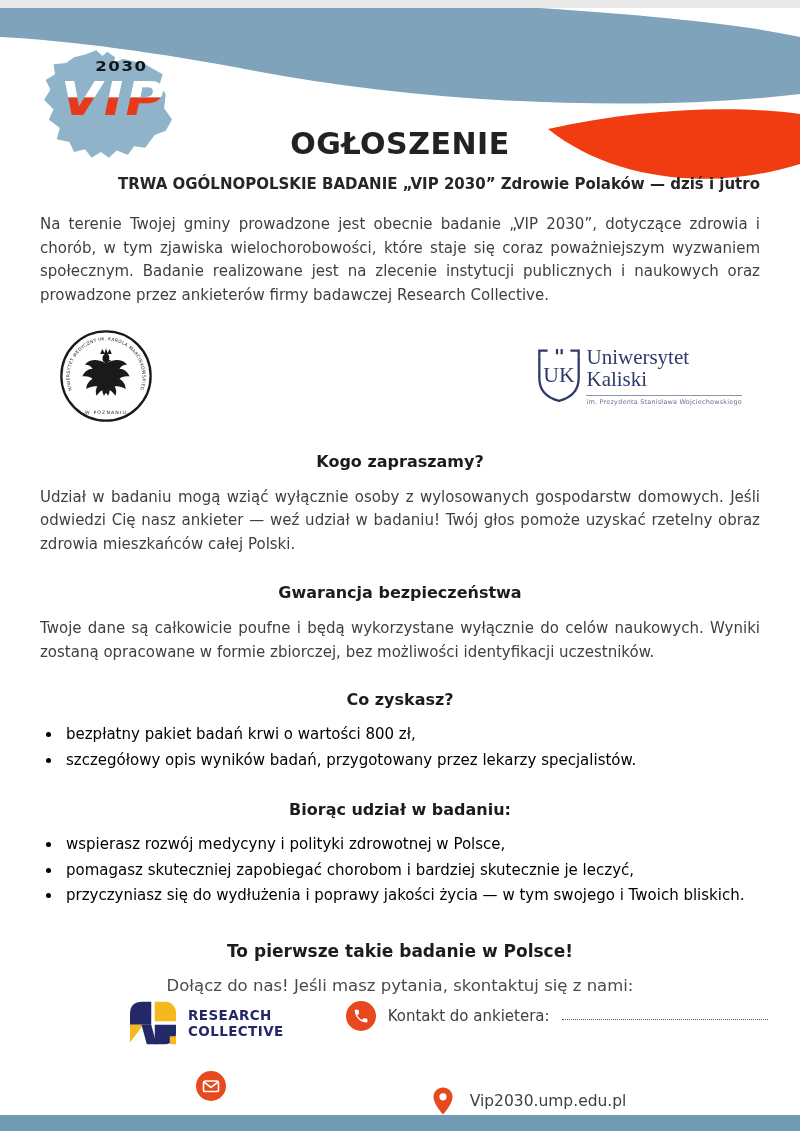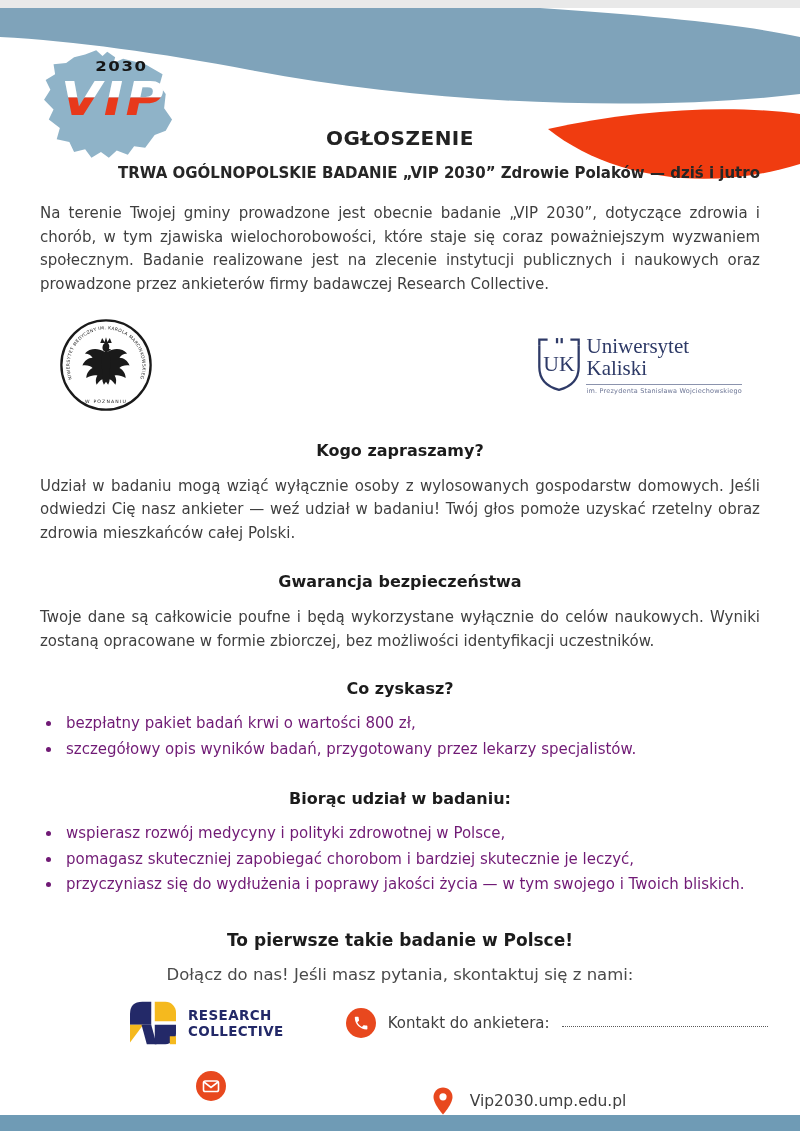--- a/index.html
+++ b/index.html
@@ -9,46 +9,46 @@
     font-family:"DejaVu Sans","Liberation Sans",sans-serif;
     color:#3f3f3f;
   }
   
   .deco-top{position:absolute;top:0;left:0;width:800px;height:200px;z-index:0;}
   .bottom-bar{position:absolute;left:0;bottom:0;width:800px;height:24px;background:#6f9bb5;z-index:2;}
   
   .vip-logo{position:absolute;left:33px;top:38px;width:158px;height:130px;z-index:1;}
   
   .content{position:relative;z-index:1;}
-  .title{margin:118px 0 0;text-align:center;font-size:20px;font-weight:800;
+  .title{margin:118px 0 0;text-align:center;font-size:30px;font-weight:800;
          letter-spacing:.5px;color:#222;}
   .subtitle{margin:14px 40px 0;text-align:right;font-size:15px;font-weight:700;color:#262626;}
   .para{margin:20px 40px 0;font-size:15px;line-height:1.58;text-align:justify;color:#3f3f3f;}
   
   .partners{margin:18px 58px 0;height:100px;display:flex;align-items:center;justify-content:space-between;}
   .um-logo{display:flex;align-items:center;gap:10px;}
   .um-mark{font-size:46px;font-weight:800;color:#1b75bc;letter-spacing:-2px;line-height:.8;}
   .um-divider{width:2px;height:58px;background:#c93b3f;}
   .um-text{font-size:11.5px;letter-spacing:1.2px;color:#8f9499;line-height:1.35;
            font-family:"Liberation Sans",sans-serif;}
   .seal{width:96px;height:96px;}
   .uk-logo{display:flex;align-items:center;}
   .uk-text .uk-name{font-family:"Liberation Serif","DejaVu Serif",serif;
     font-size:21px;color:#2e3a67;line-height:1.05;}
   .uk-sub{margin-top:5px;border-top:1px solid #8b93ad;padding-top:2px;
     font-size:6.5px;color:#6b7494;letter-spacing:.2px;}
   
   .sec-head{margin:26px 40px 0;text-align:center;font-size:16px;font-weight:700;color:#1c1c1c;}
   .sec-body{margin:15px 40px 0;font-size:15px;line-height:1.58;text-align:justify;color:#3f3f3f;}
-  ul.sec-list{margin:13px 40px 0;padding-left:22px;font-size:15px;line-height:1.72;color:#701a75;}
+  ul.sec-list{margin:13px 40px 0;padding-left:22px;font-size:15px;line-height:1.72;color:#000000;}
   ul.sec-list li{padding-left:4px;}
   .final-head{margin:32px 40px 0;text-align:center;font-size:17px;font-weight:700;color:#1c1c1c;}
   .final-line{margin:15px 40px 0;text-align:center;font-size:16.5px;color:#4a4a4a;}
   
-  .contact-row{position:absolute;left:40px;right:32px;top:993px;display:flex;align-items:center;z-index:1;}
+  .contact-row{position:absolute;left:40px;right:32px;top:993px;display:flex;align-items:flex-start;z-index:1;}
   .rc-logo{display:flex;align-items:center;gap:12px;margin-left:90px;}
   .rc-text{font-size:13.5px;font-weight:800;color:#232968;letter-spacing:.4px;line-height:1.2;}
   .phone-group{display:flex;align-items:center;flex:1;margin-left:62px;gap:12px;}
   .phone-label{font-size:15px;color:#3f3f3f;white-space:nowrap;}
   .dotted-line{flex:1;border-bottom:1.6px dotted #5a5a5a;height:1px;margin-bottom:-6px;}
   .footer-contacts{position:absolute;left:0;top:1063px;width:800px;display:flex;align-items:center;z-index:1;}
   .fc-item{display:flex;align-items:center;gap:12px;font-size:15.5px;color:#3f3f3f;}
   .fc-email{margin-left:90px;flex-direction:column;}
   .fc-web{margin-left:96px;}
   .icon-circle{width:30px;height:30px;}

